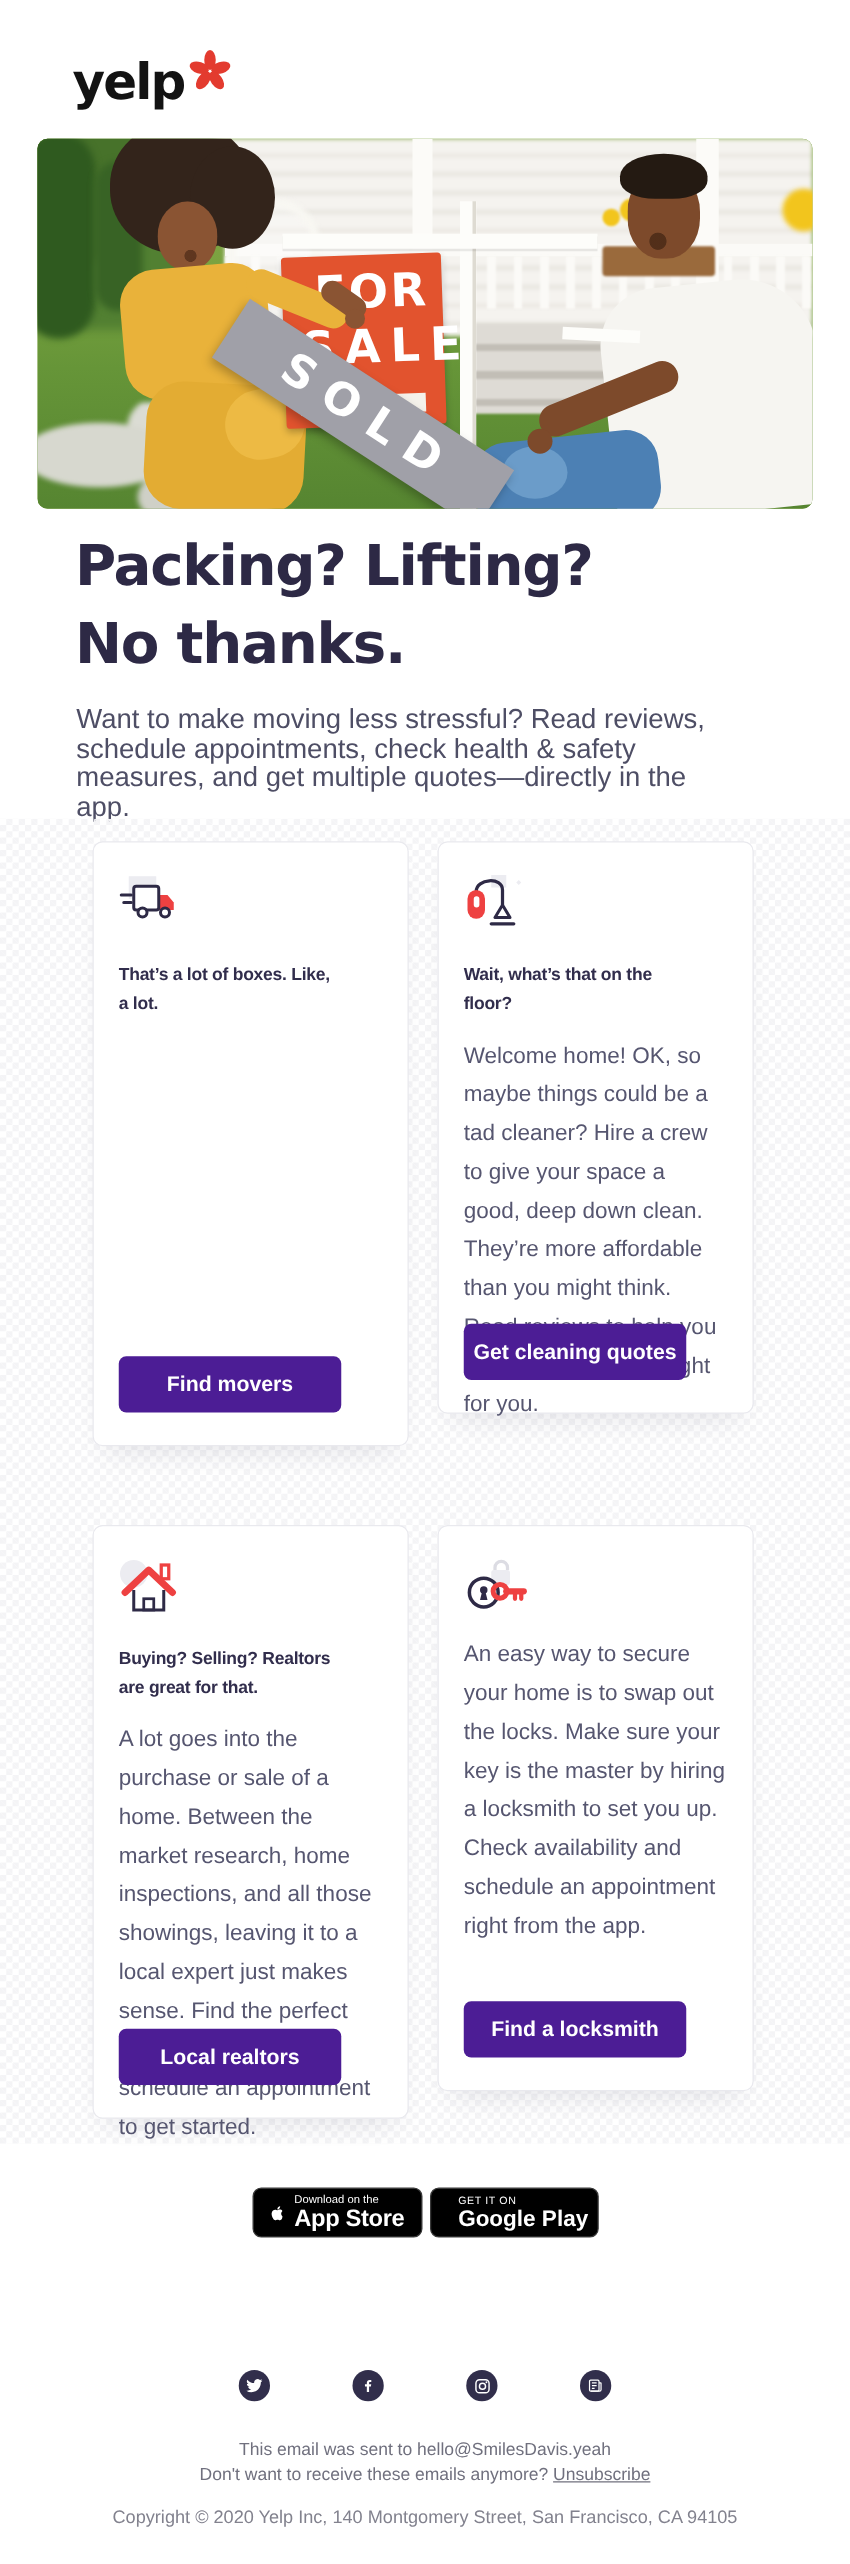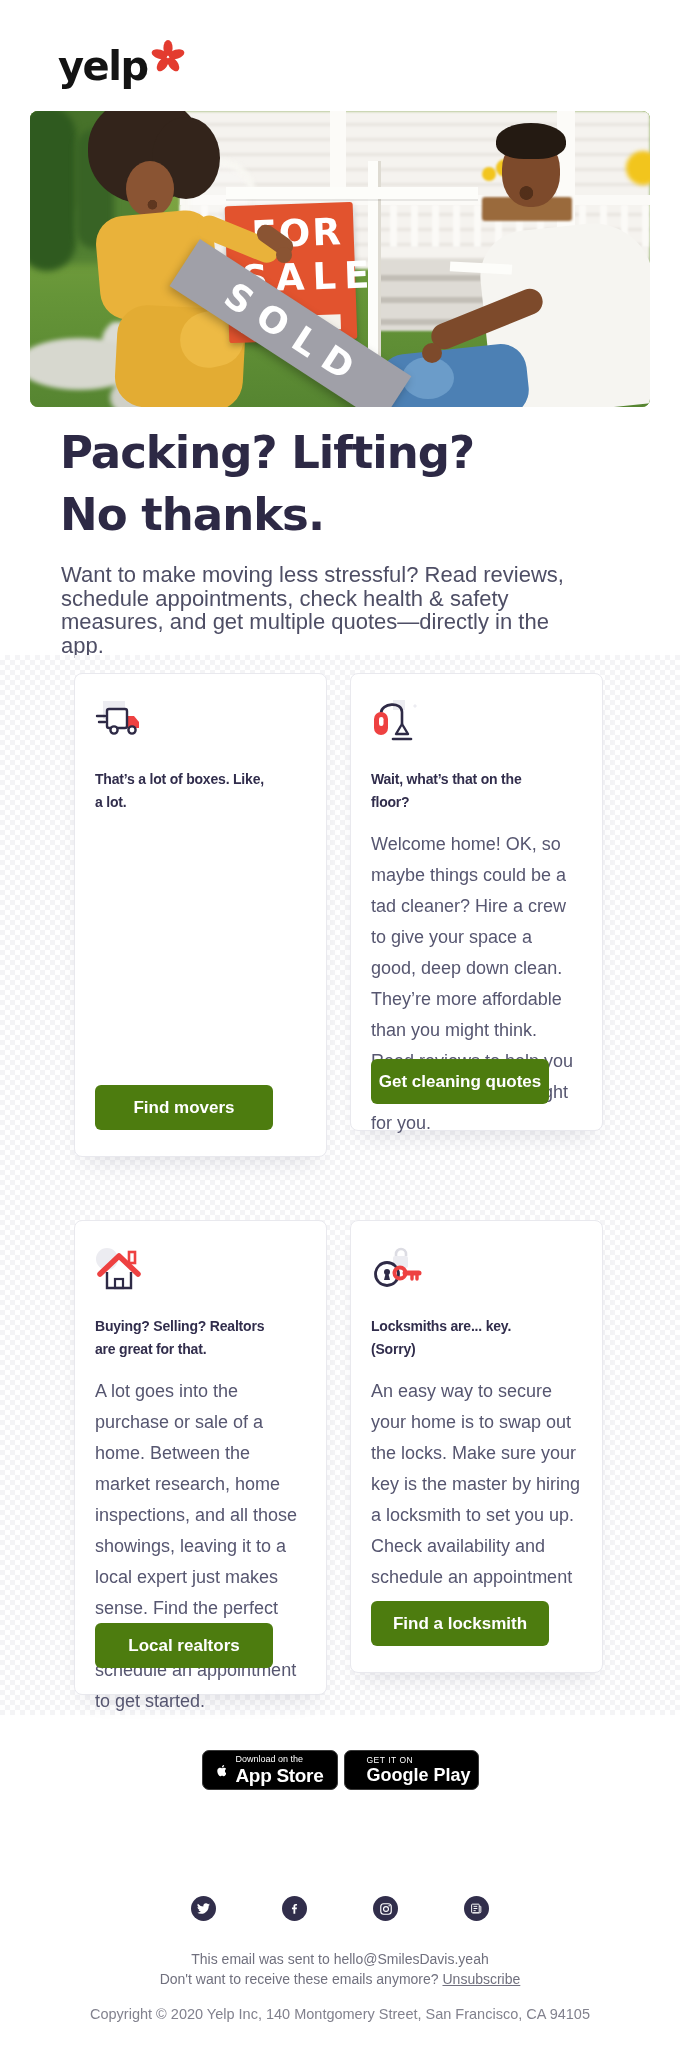--- a/index.html
+++ b/index.html
@@ -81,21 +81,21 @@
     background-position:0 0,5px 5px; background-size:10px 10px; }
   .card { position:absolute; width:253px; background:#fff; border:1px solid #e9e9ee; border-radius:8px; padding:26px 20px 0 20px;
     box-shadow:0 14px 22px -12px rgba(40,40,70,.14); }
   .card-1 { left:74px;  top:673px;  height:484px; }
   .card-2 { left:350px; top:673px;  height:458px; }
   .card-3 { left:74px;  top:1220px; height:475px; }
   .card-4 { left:350px; top:1220px; height:453px; }
   .card-icon { width:54px; height:46px; display:block; }
   .card-title { margin-top:22px; font-size:14px; line-height:23px; font-weight:bold; letter-spacing:-0.2px; color:#312d4c; white-space:pre-line; }
   .card-body { margin-top:15px; font-size:18px; line-height:31px; color:#565670; }
-  .btn { position:absolute; left:20px; bottom:26px; width:178px; height:45px; border:none; border-radius:6px; background:#4d7c0f; color:#fff;
+  .btn { position:absolute; left:20px; bottom:26px; width:178px; height:45px; border:none; border-radius:6px; background:#4c1d95; color:#fff;
     font-family:"Liberation Sans", sans-serif; font-size:17px; font-weight:bold; display:flex; align-items:center; justify-content:center; cursor:pointer; }
 
   
   .badges { position:absolute; left:0; top:1750px; width:680px; display:flex; justify-content:center; gap:6px; }
   .store-badge { height:40px; background:#000; border:1px solid #3a3a3a; border-radius:7px; color:#fff; display:flex; align-items:center; padding:0 13px; gap:9px; cursor:pointer; }
   .badge-apple { width:136px; }
   .badge-play { width:135px; }
   .badge-lines { display:flex; flex-direction:column; justify-content:center; }
   .badge-small { font-size:9px; line-height:11px; color:#fff; white-space:nowrap; }
   .badge-small-caps { font-size:8.5px; letter-spacing:.5px; line-height:10px; text-transform:uppercase; white-space:nowrap; }
@@ -233,22 +233,20 @@
     <svg class="card-icon" viewBox="0 0 54 46">
       <path d="M25 9v-2a5 5 0 0110 0v2" fill="none" stroke="#dcdce3" stroke-width="2.6"></path>
       <rect x="22" y="9" width="15" height="12" rx="2" fill="#ececf1"></rect>
       <circle cx="16" cy="27" r="11.5" fill="#fff" stroke="#2e2a46" stroke-width="2.8"></circle>
       <circle cx="16" cy="25" r="3" fill="#2e2a46"></circle>
       <path d="M14.5 27 L13 33 h6 L17.5 27 Z" fill="#2e2a46"></path>
       <circle cx="29" cy="26" r="5.5" fill="none" stroke="#ee4141" stroke-width="4"></circle>
       <path d="M34 26 h14" stroke="#ee4141" stroke-width="5" stroke-linecap="round"></path>
       <path d="M41 28 v4 M46 28 v4" stroke="#ee4141" stroke-width="3.4" stroke-linecap="round"></path>
     </svg>
-    <div class="card-title">Locksmiths are... key.
-(Sorry)</div>
     <div class="card-body">An easy way to secure your home is to swap out the locks. Make sure your key is the master by hiring a locksmith to set you up. Check availability and schedule an appointment right from the app.</div>
     <button class="btn">Find a locksmith</button>
   </div>
 
   <div class="badges">
     <div class="store-badge badge-apple">
       <svg width="21" height="25" viewBox="0 0 20 24">
         <path fill="#fff" d="M16.4 12.8c-.03-2.6 2.13-3.85 2.23-3.91-1.22-1.78-3.11-2.02-3.78-2.05-1.6-.16-3.14.95-3.95.95-.82 0-2.07-.93-3.41-.9-1.75.03-3.37 1.02-4.27 2.58-1.82 3.16-.46 7.83 1.3 10.39.87 1.25 1.9 2.66 3.26 2.61 1.3-.05 1.8-.85 3.38-.85 1.57 0 2.02.85 3.4.82 1.41-.03 2.3-1.28 3.15-2.54.99-1.45 1.39-2.86 1.41-2.93-.03-.01-2.71-1.04-2.74-4.13zM13.8 5.17c.72-.87 1.2-2.07 1.07-3.28-1.03.04-2.27.69-3.01 1.55-.66.77-1.24 2-1.08 3.17 1.14.09 2.3-.58 3.02-1.44z"></path>
       </svg>
       <div class="badge-lines">

